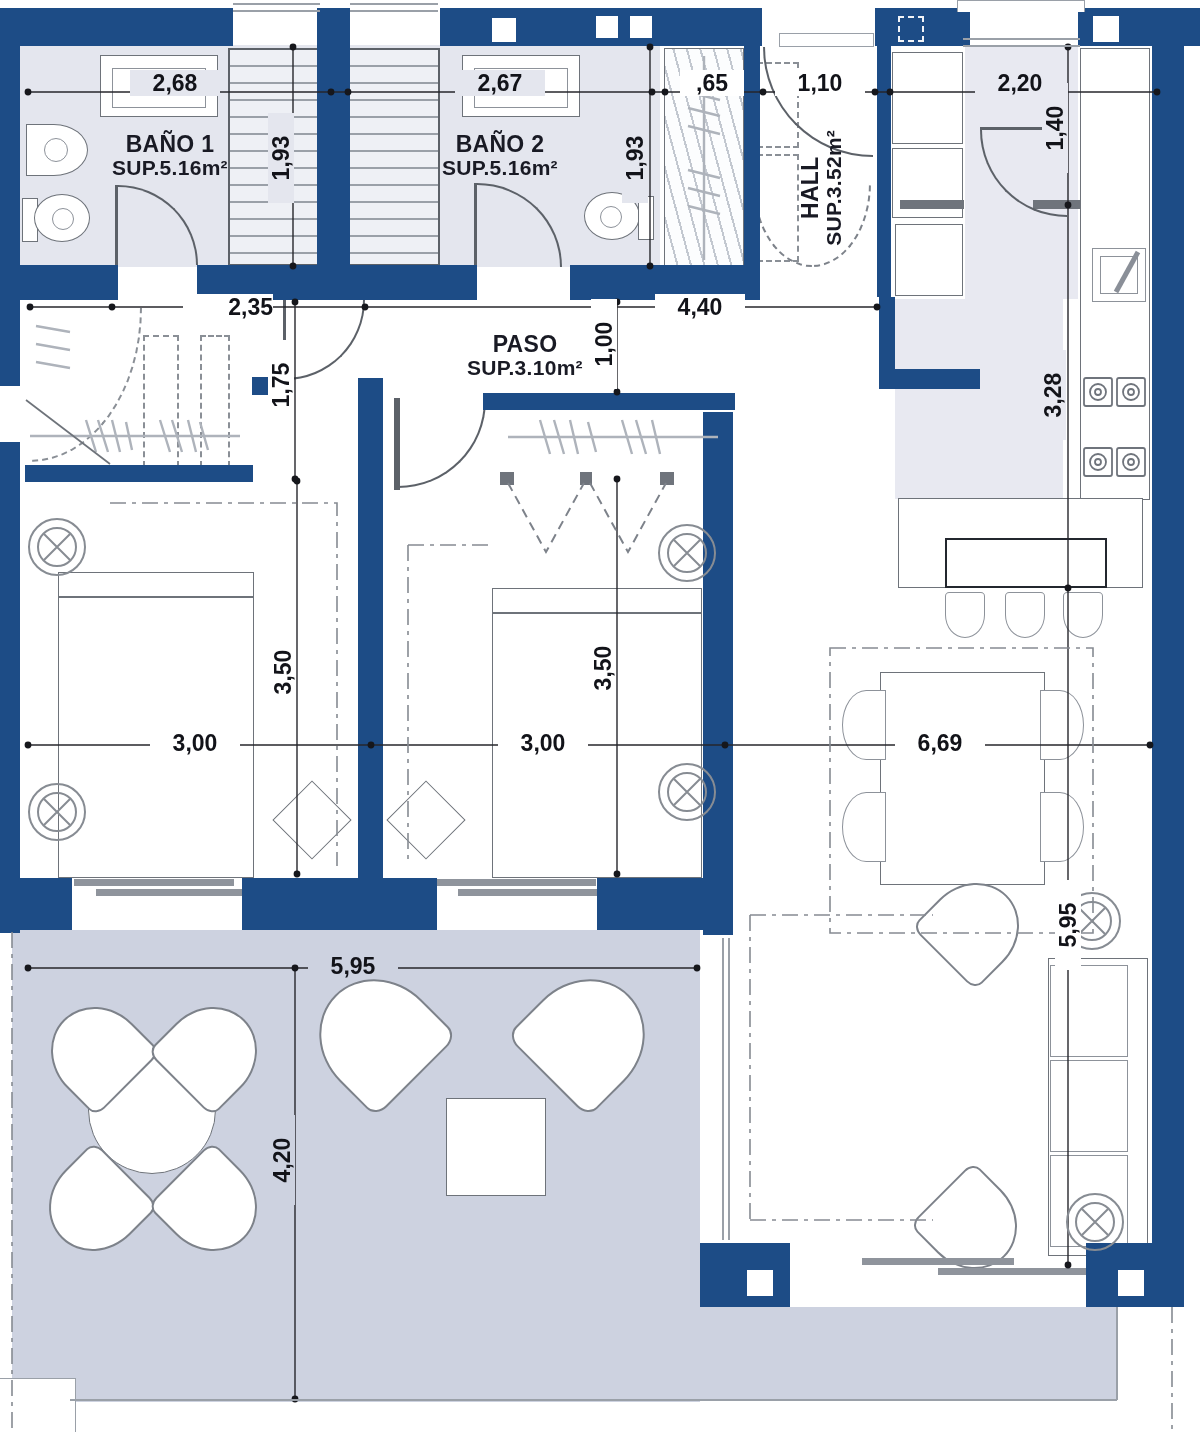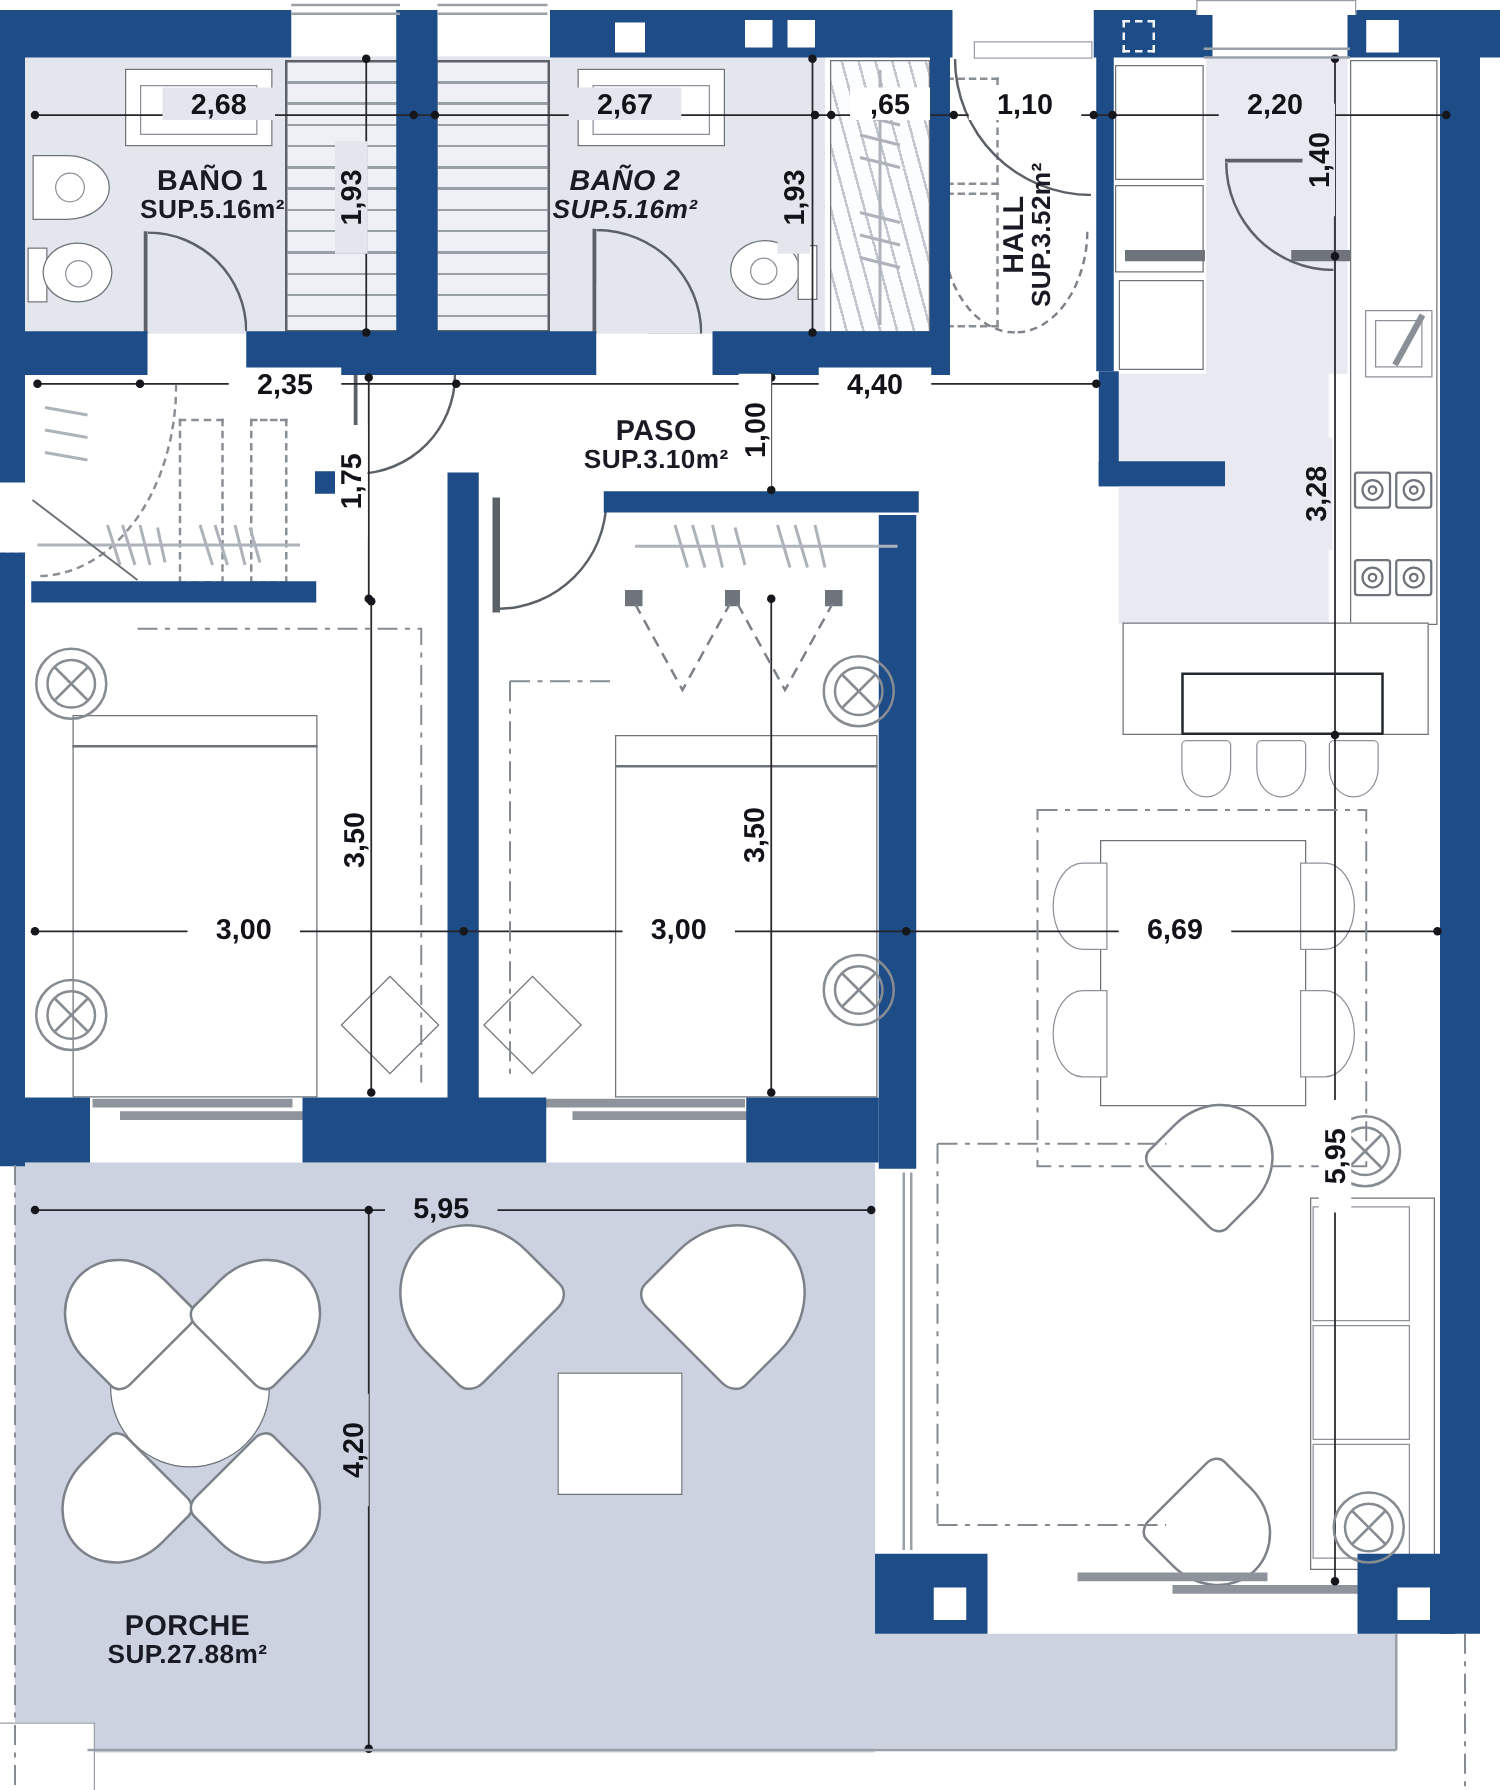--- a/index.html
+++ b/index.html
@@ -311,46 +311,42 @@
   <div class="vent" style="left:1093px;top:16px;width:26px;height:26px;"></div>
   <div class="vent" style="left:747px;top:1270px;width:26px;height:26px;"></div>
   <div class="vent" style="left:1118px;top:1270px;width:26px;height:26px;"></div>
   <div class="whitebox" style="left:957px;top:0px;width:128px;height:12px;border-bottom:0;"></div>
   <div class="vent" style="left:0px;top:386px;width:20px;height:56px;"></div>
 
   <div class="roomlabel" style="left:75px;top:132px;width:190px;">
     <span>BAÑO 1</span>
     <span class="sub">SUP.5.16m²</span>
   </div>
-  <div class="roomlabel" style="left:405px;top:132px;width:190px;font-style:italic;">
+  <div class="roomlabel" style="left:405px;top:132px;width:190px;">
     <span>BAÑO 2</span>
     <span class="sub">SUP.5.16m²</span>
   </div>
   <div class="roomlabel" style="left:737px;top:164px;width:170px;transform:rotate(-90deg);">
     <span>HALL</span>
     <span class="sub">SUP.3.52m²</span>
   </div>
   <div class="roomlabel" style="left:440px;top:332px;width:170px;">
     <span>PASO</span>
     <span class="sub">SUP.3.10m²</span>
   </div>
-  <div class="roomlabel" style="left:60px;top:1288px;width:180px;">
-    <span>PORCHE</span>
-    <span class="sub">SUP.27.88m²</span>
-  </div>
 
   <div class="dim bg-g" style="left:130px;top:70px;width:90px;">2,68</div>
   <div class="dim bg-g" style="left:455px;top:70px;width:90px;">2,67</div>
   <div class="dim bg-w" style="left:680px;top:70px;width:64px;">,65</div>
   <div class="dim bg-w" style="left:775px;top:70px;width:90px;">1,10</div>
   <div class="dim bg-k" style="left:975px;top:70px;width:90px;">2,20</div>
   <div class="dim v bg-g" style="left:236px;top:145px;width:90px;">1,93</div>
   <div class="dim v bg-g" style="left:590px;top:145px;width:90px;">1,93</div>
   <div class="dim v bg-k" style="left:1010px;top:115px;width:90px;">1,40</div>
-  <div class="dim bg-w" style="left:183px;top:294px;width:90px;">2,35</div>
+  <div class="dim bg-w" style="left:183px;top:294px;width:90px;text-align:right;">2,35</div>
   <div class="dim bg-w" style="left:655px;top:294px;width:90px;">4,40</div>
   <div class="dim v bg-w" style="left:559px;top:331px;width:90px;">1,00</div>
   <div class="dim v bg-w" style="left:236px;top:372px;width:90px;">1,75</div>
   <div class="dim v bg-k" style="left:1008px;top:382px;width:90px;">3,28</div>
   <div class="dim v bg-w" style="left:238px;top:659px;width:90px;">3,50</div>
   <div class="dim v bg-w" style="left:558px;top:655px;width:90px;">3,50</div>
   <div class="dim bg-w" style="left:150px;top:730px;width:90px;">3,00</div>
   <div class="dim bg-w" style="left:498px;top:730px;width:90px;">3,00</div>
   <div class="dim bg-w" style="left:895px;top:730px;width:90px;">6,69</div>
   <div class="dim bg-p" style="left:308px;top:953px;width:90px;">5,95</div>

